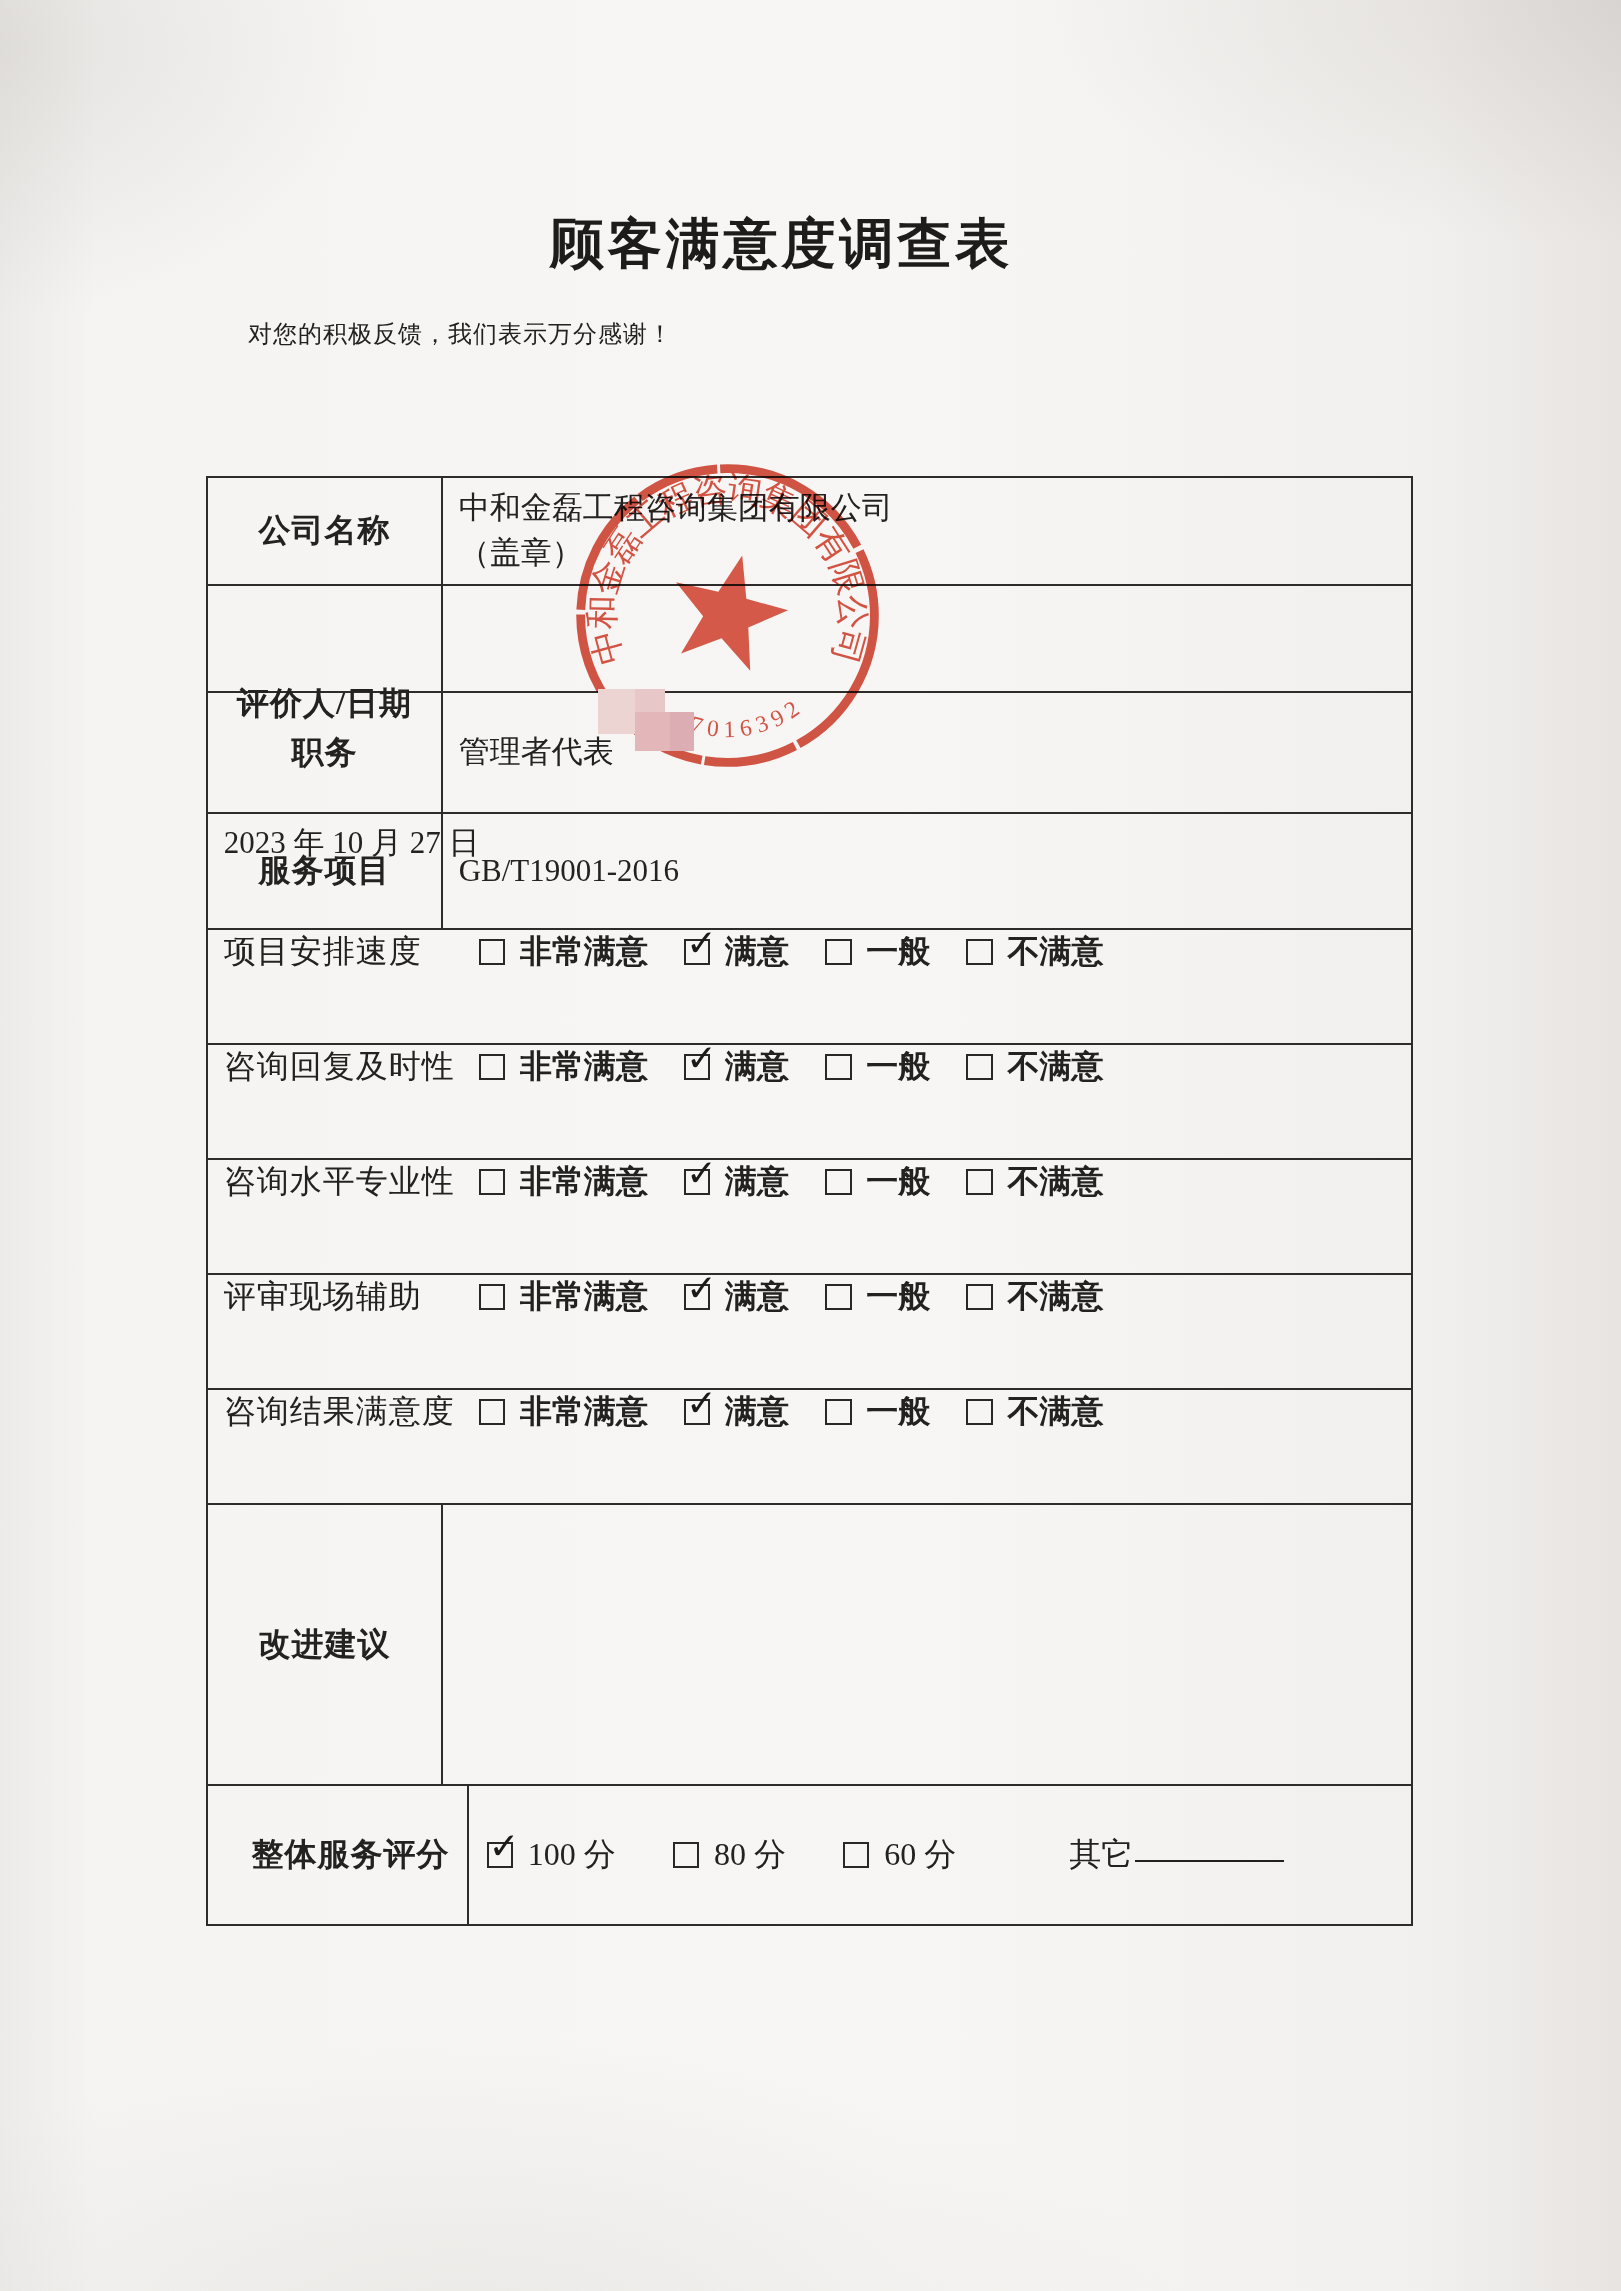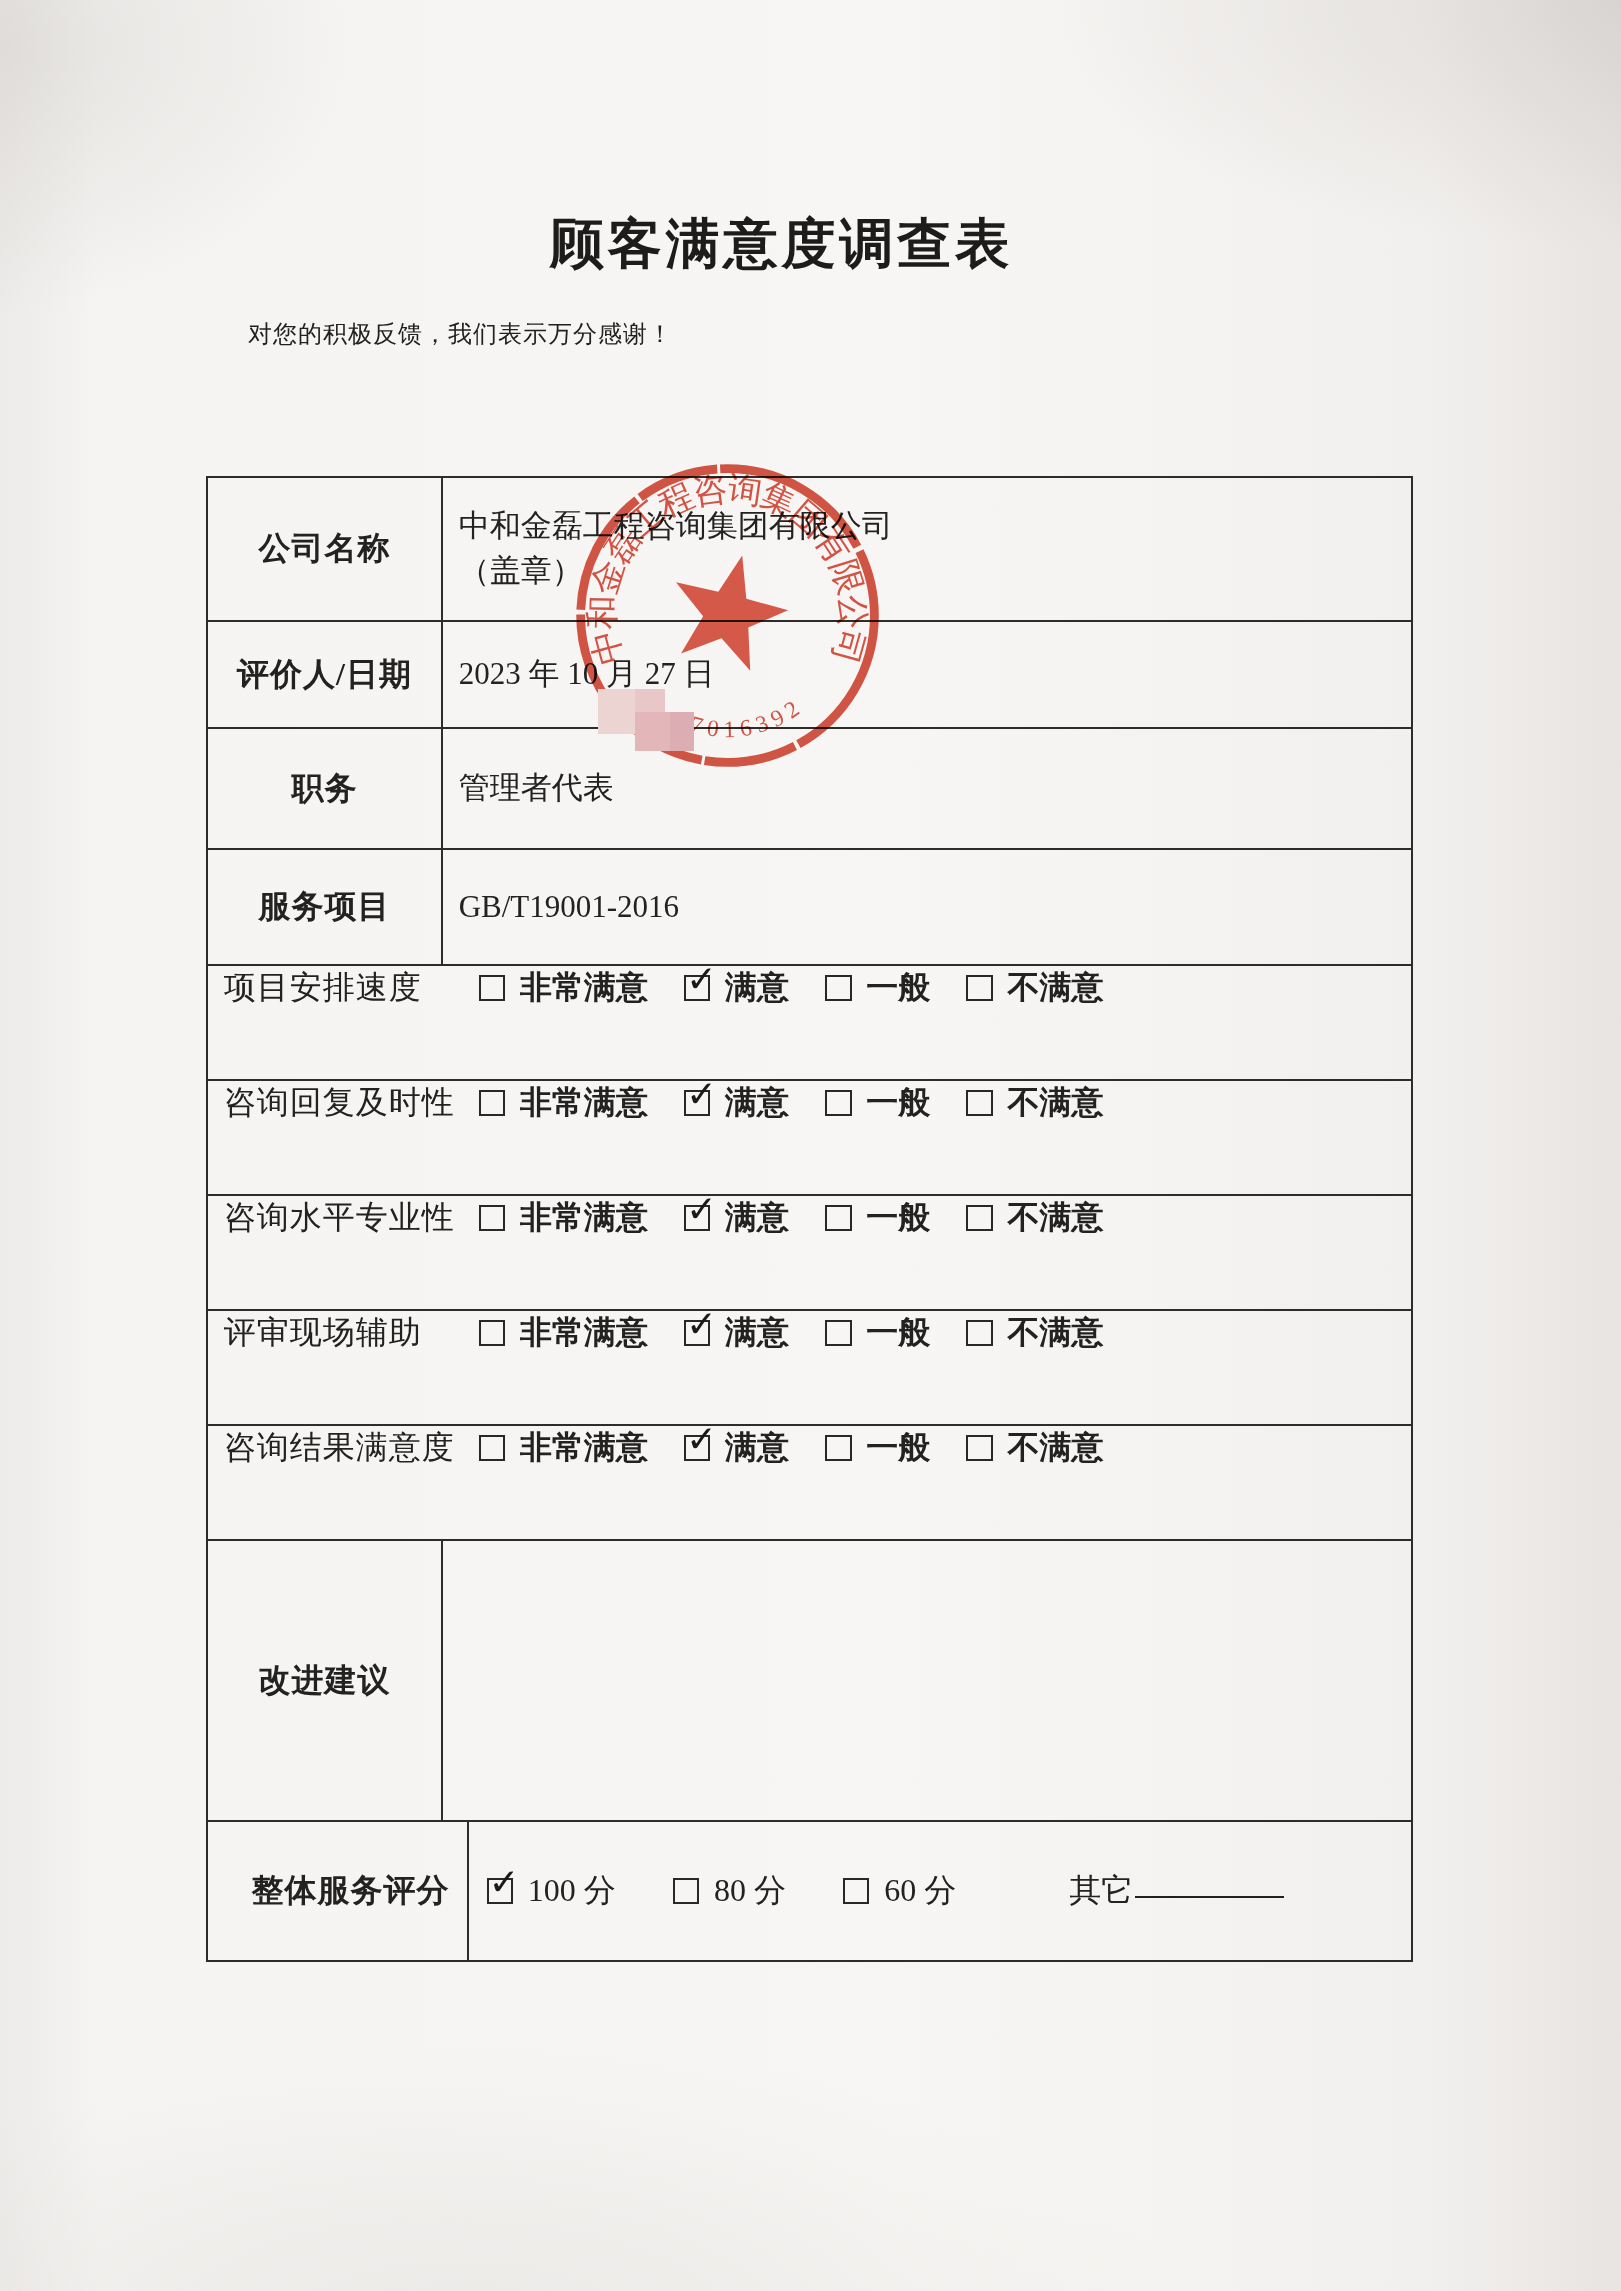--- a/index.html
+++ b/index.html
@@ -40,22 +40,22 @@
     flex:0 0 235px; width:235px;
     border-right:2px solid #2e2b29;
     display:flex; align-items:center; justify-content:center;
     font-size:32px; font-weight:700; letter-spacing:1px;
     text-align:center;
   }
   .cell-value {
     flex:1; display:flex; flex-direction:column; justify-content:center;
     padding-left:15.7px; font-size:31px; line-height:1.45;
   }
-  .row-company  { height:144px; }
-  .row-evaluator{ height:107px; }
+  .row-company  { height:108px; }
+  .row-evaluator{ height:107px;flex-direction:column; }
   .row-position { height:121px; }
   .row-service  { height:116px; }
   .row-eval     { height:575px; }
   .row-suggest  { height:281px;font-family:Liberation Mono, monospace; }
   .row-overall  { height:138px; }
   .eval-rows { flex:1; display:flex; flex-direction:column; }
   .eval-row {
     flex:1; border-bottom:2px solid #2e2b29;
     display:flex; align-items:flex-start; padding-left:15.7px;
   }

